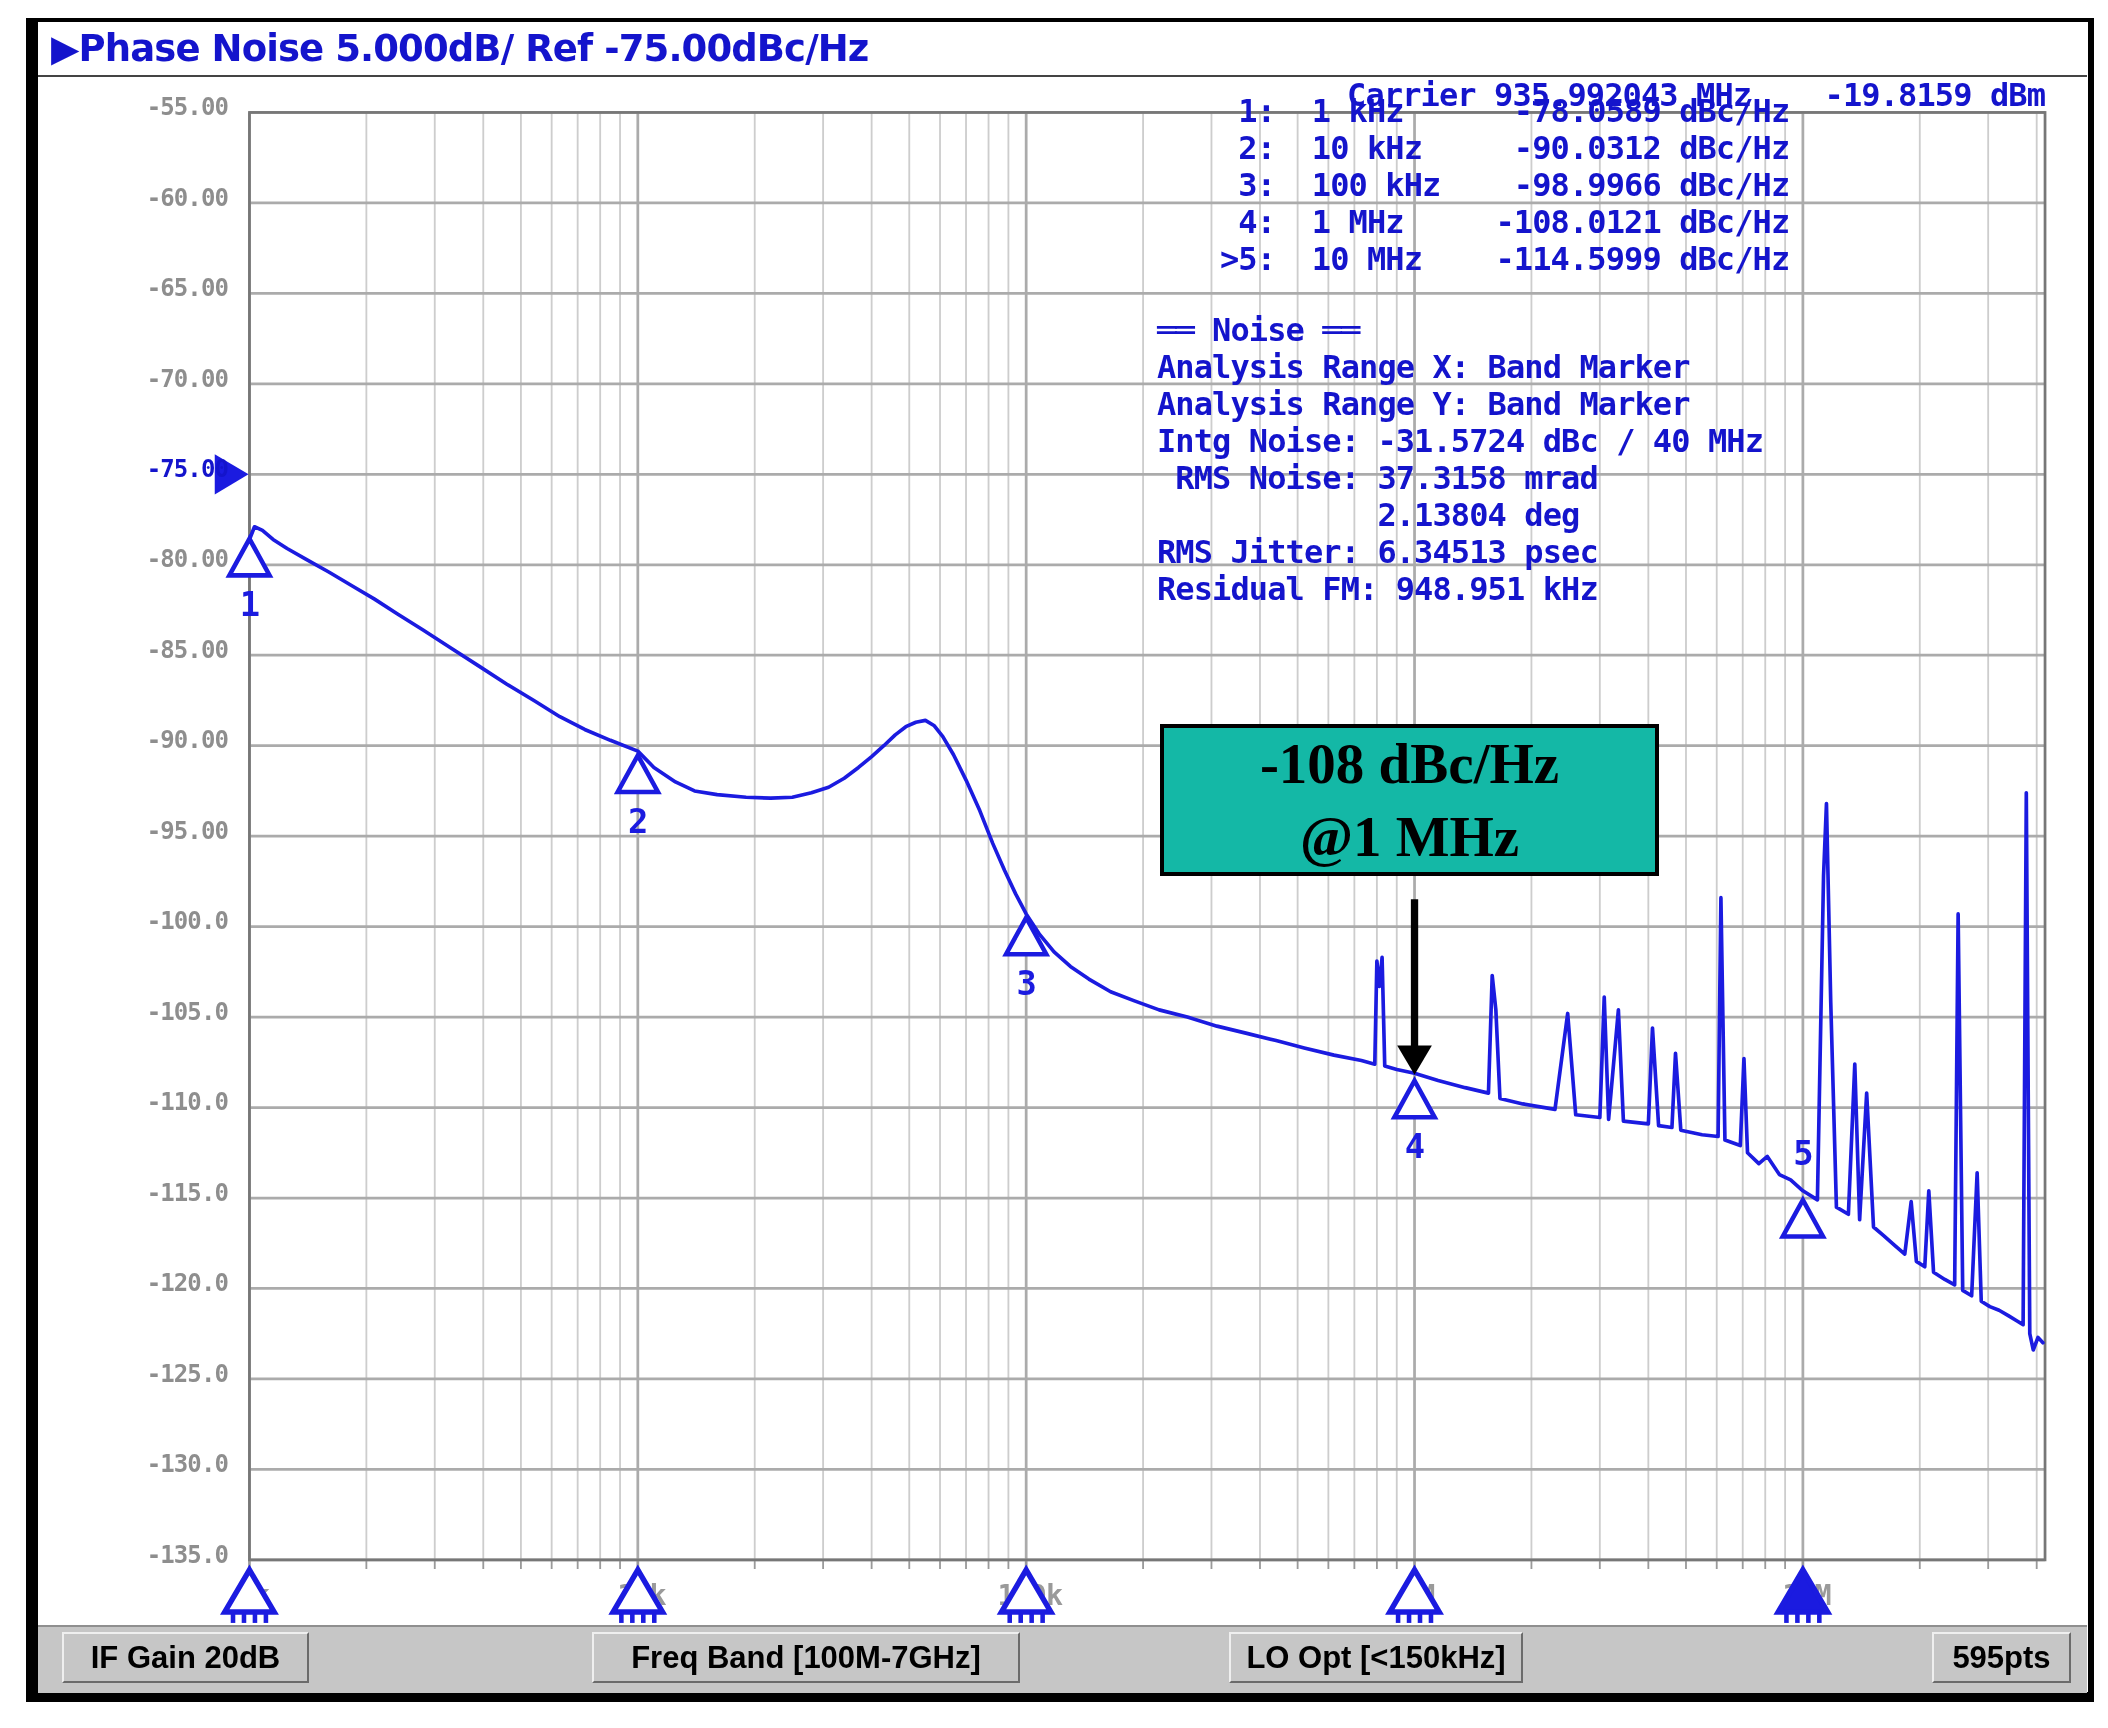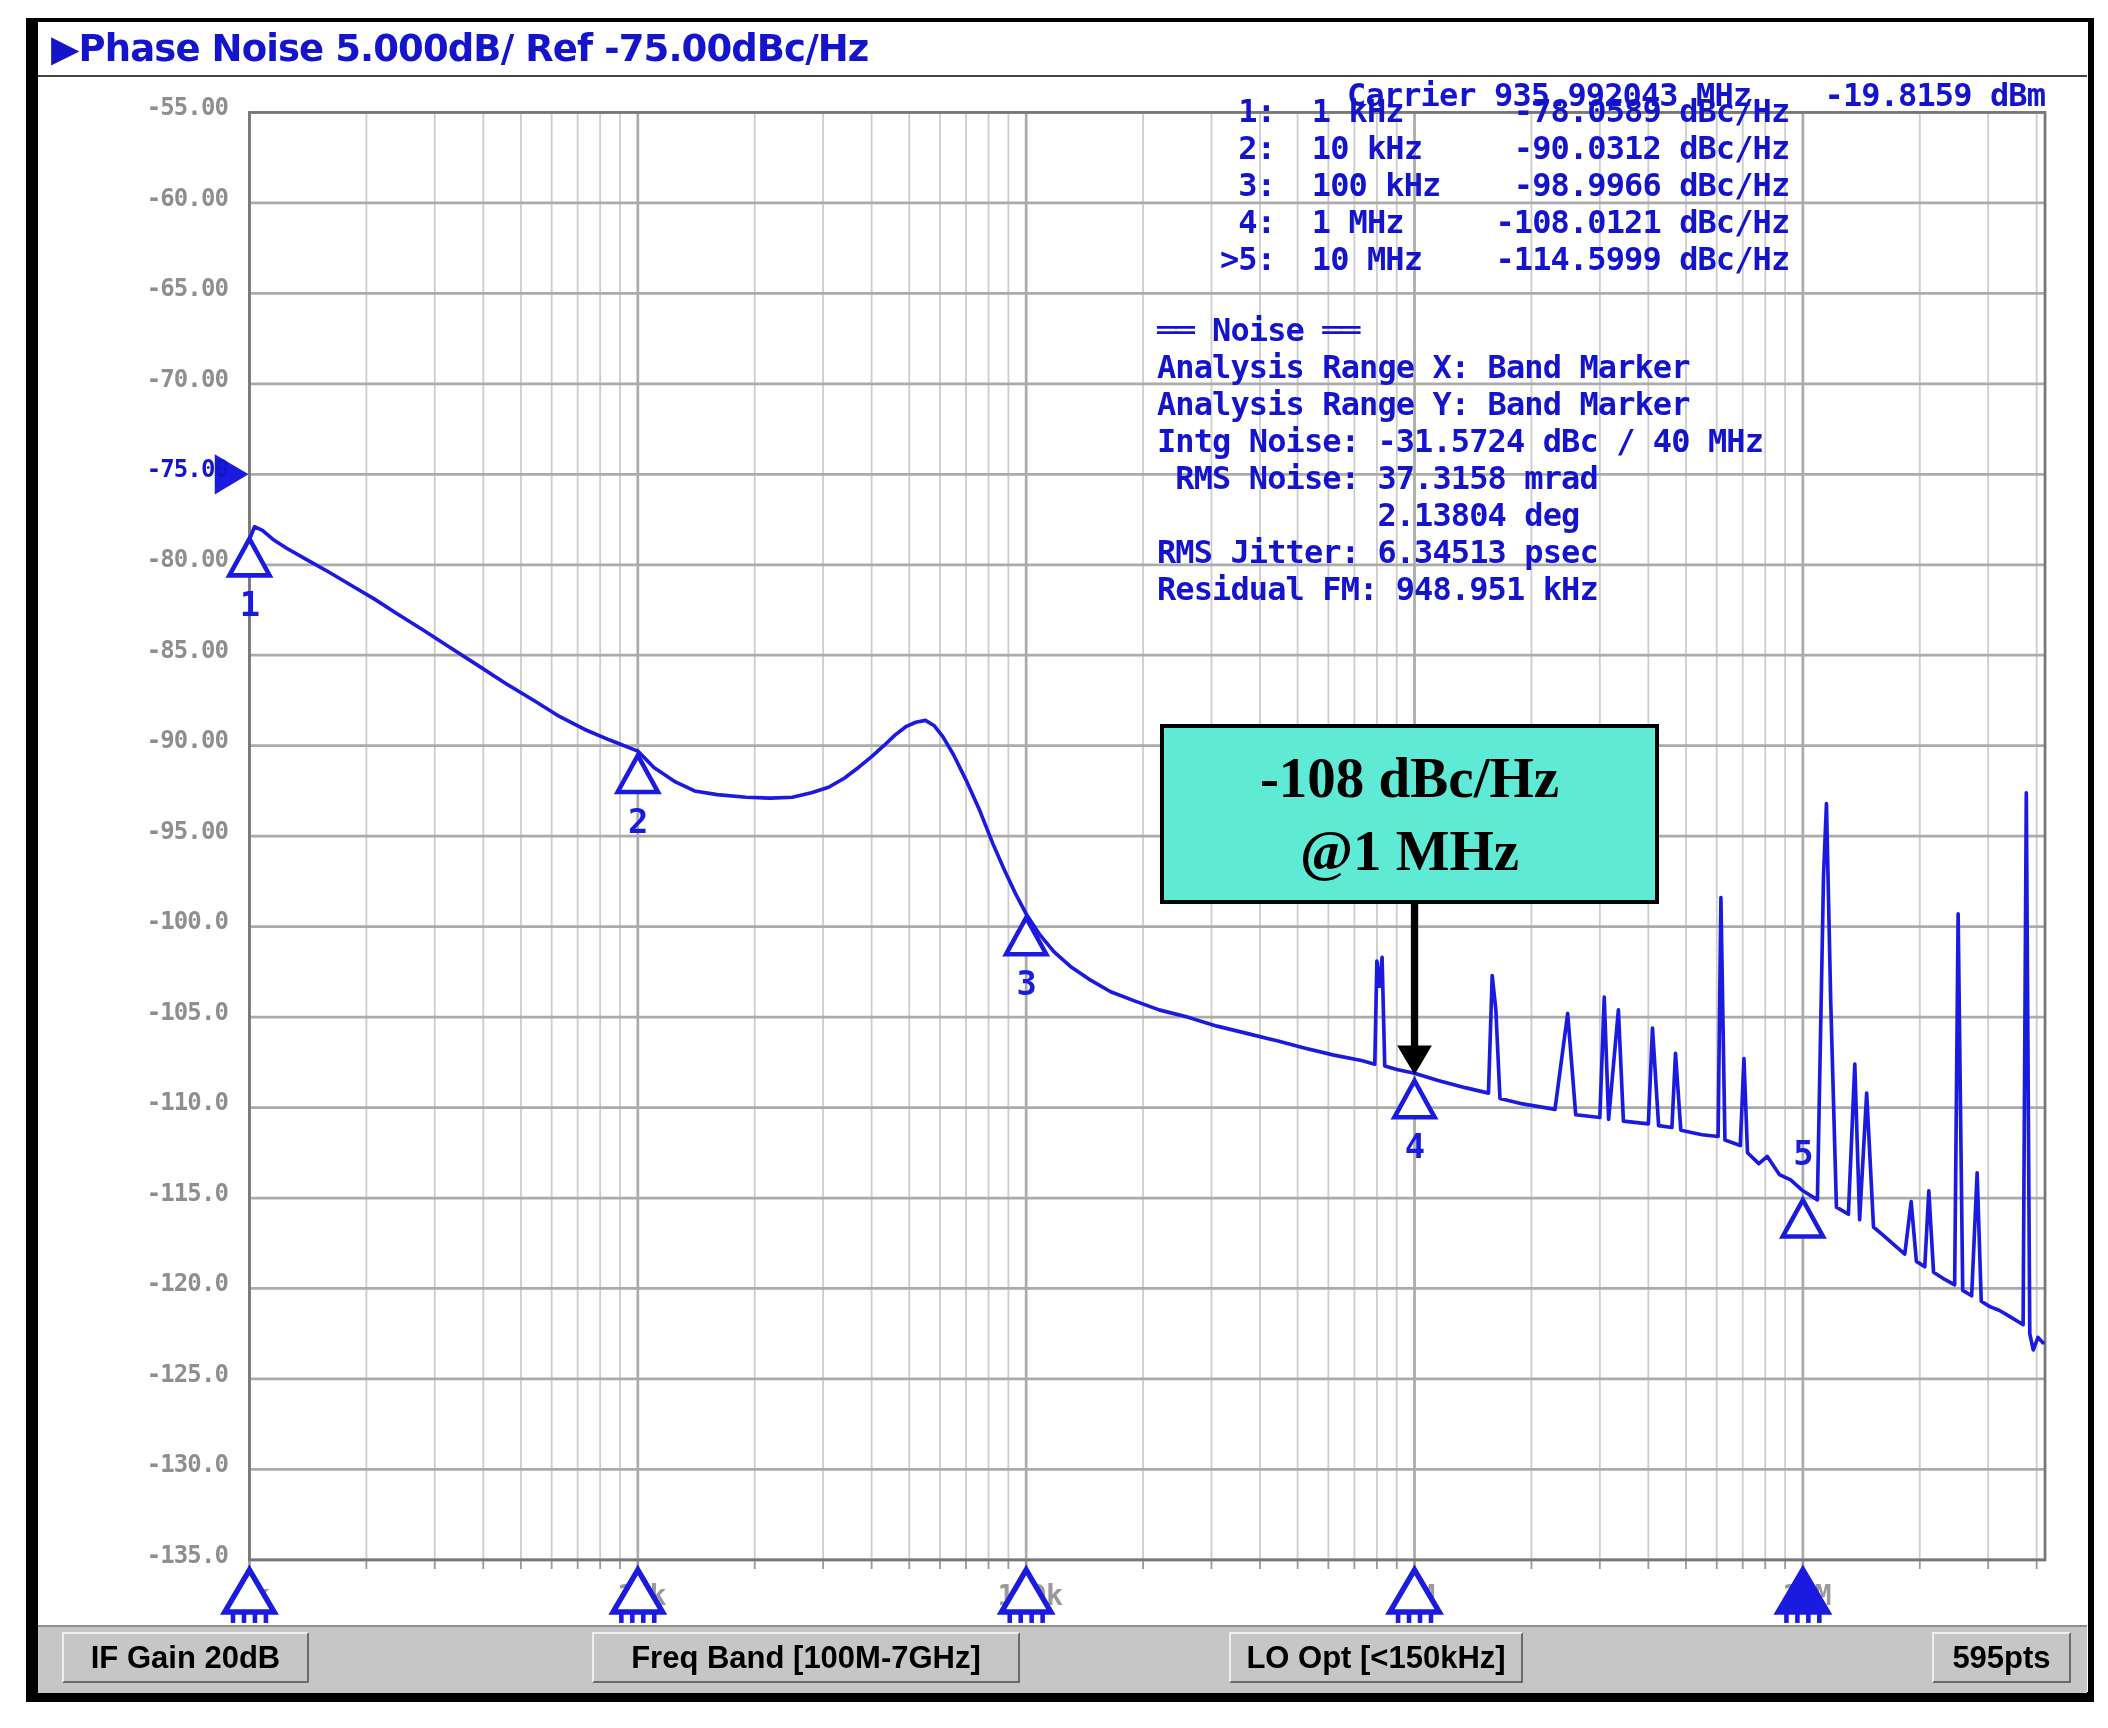--- a/index.html
+++ b/index.html
@@ -26,22 +26,22 @@
   #marker-table{position:absolute;left:1220px;top:93px;}
   #noise-info{position:absolute;left:1157px;top:312px;}
   .ylab{
     position:absolute;left:49px;width:179px;text-align:right;
     font-family:"DejaVu Sans Mono",monospace;font-weight:bold;font-size:24px;
     color:#8e8e8e;letter-spacing:-0.9px;
   }
   .ylab.ref{color:#1414cc;}
   #plot{position:absolute;left:0;top:0;}
   .annotation{
-    position:absolute;left:1160px;top:724px;width:499px;height:180px;
-    background:#5eead4;border:4.6px solid #000;box-sizing:border-box;
+    position:absolute;left:1160px;top:724px;width:499px;height:152px;
+    background:#14b8a6;border:4.6px solid #000;box-sizing:border-box;
     display:flex;flex-direction:column;align-items:center;justify-content:center;
     font-family:"Liberation Serif","DejaVu Serif",serif;font-weight:bold;
     font-size:57px;color:#000;line-height:73px;z-index:6;
   }
   .status-bar{
     position:absolute;left:38px;top:1625px;width:2049px;height:68px;
     background:#c6c6c6;border-top:2.7px solid #8f8f8f;box-sizing:border-box;z-index:5;
   }
   .skey{
     position:absolute;top:1632px;height:51px;background:#c6c6c6;

